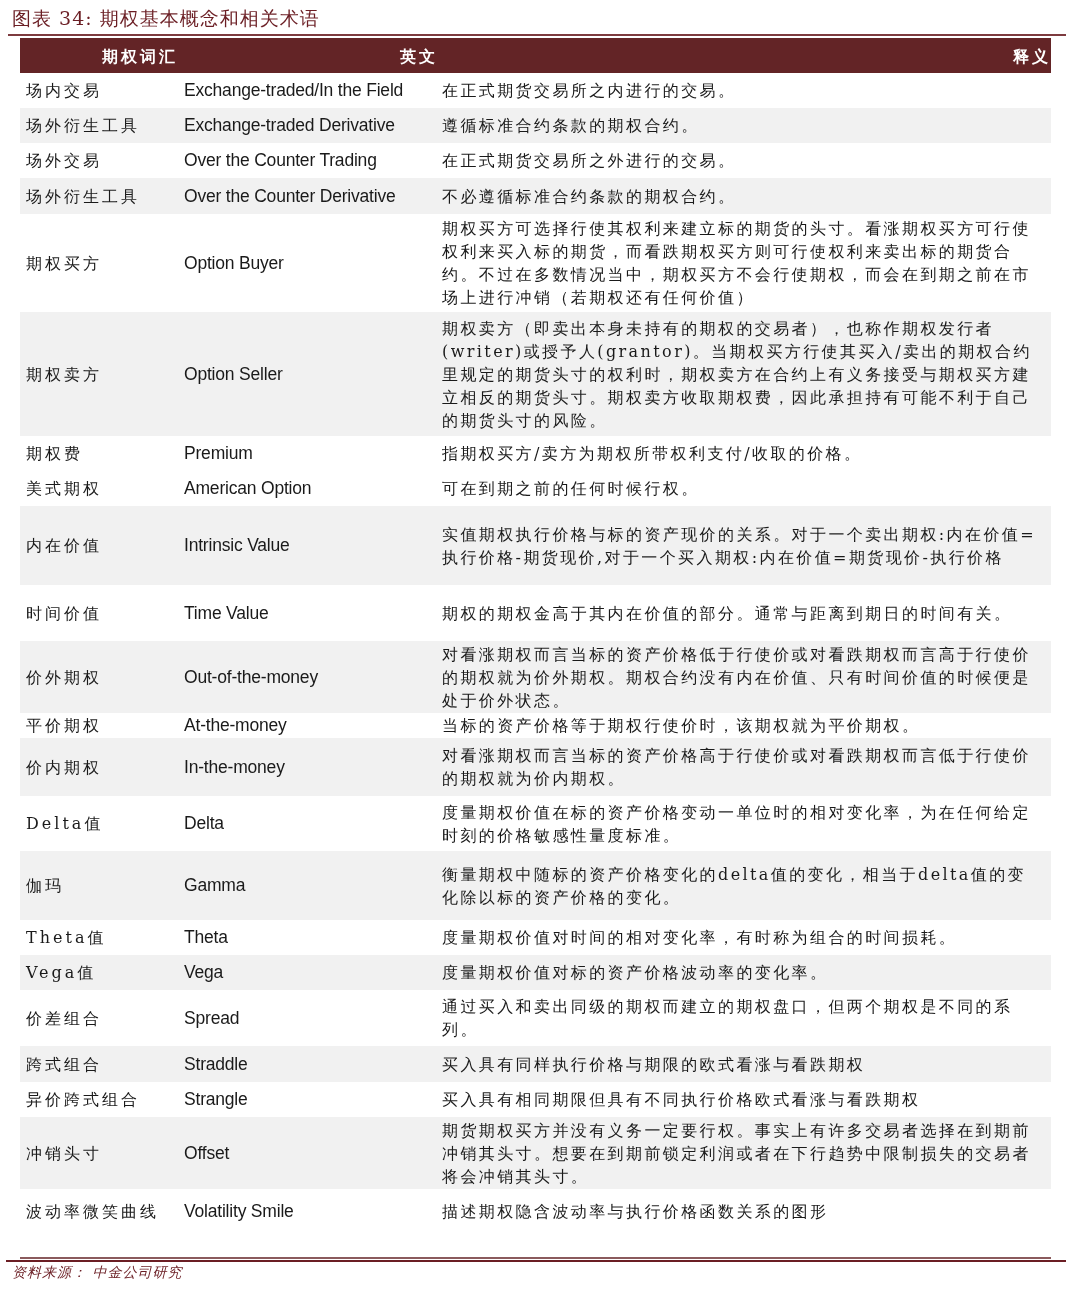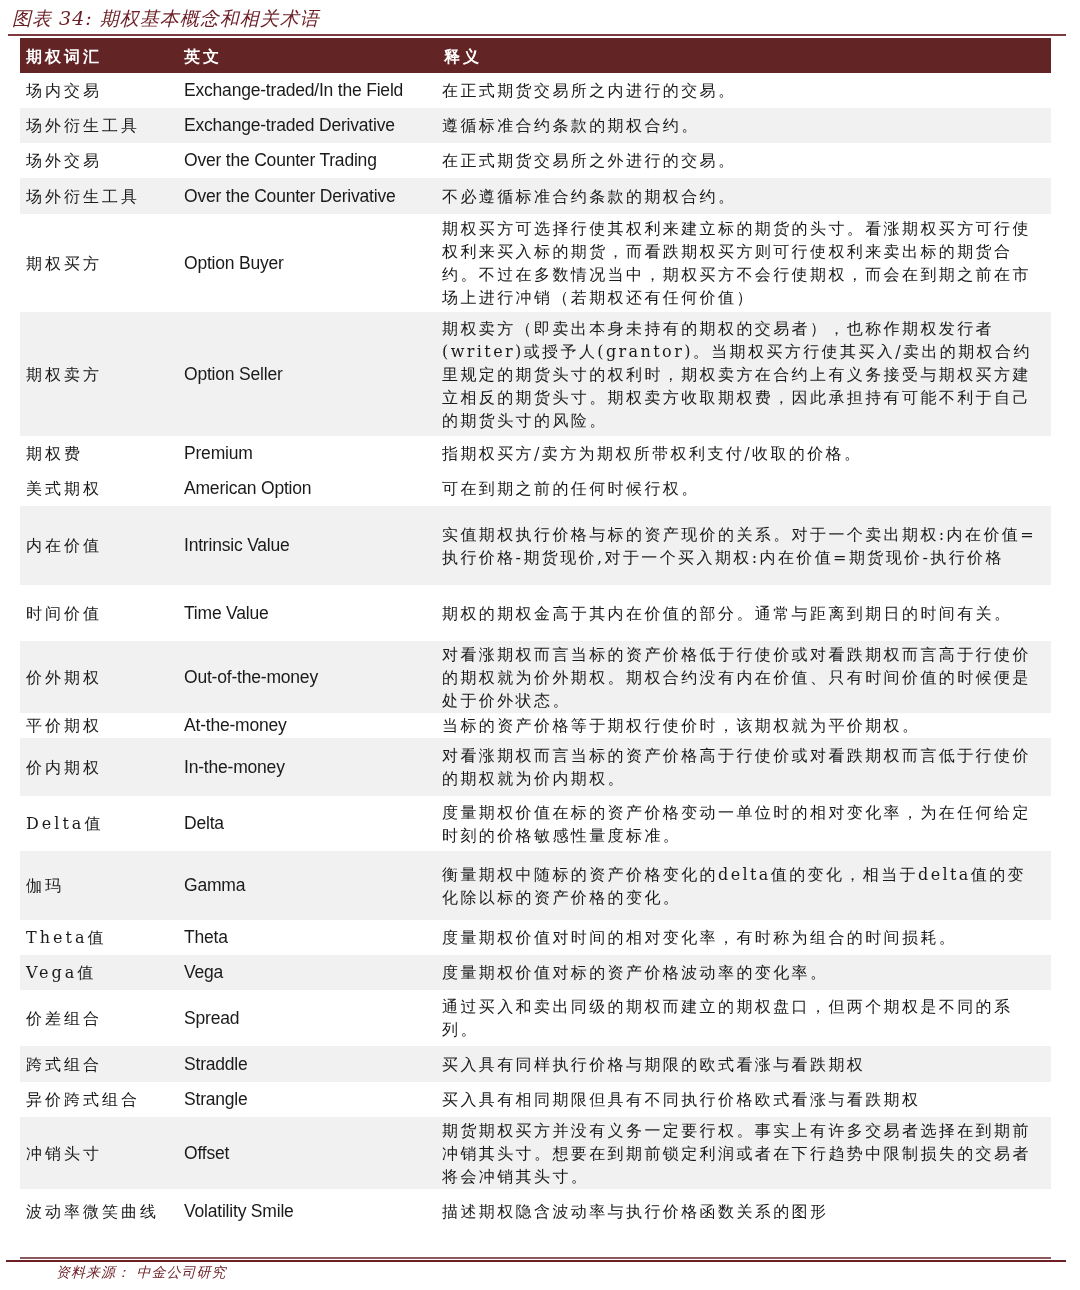--- a/index.html
+++ b/index.html
@@ -13,21 +13,20 @@
       position: relative;
       overflow: hidden;
       font-family: "DejaVu Serif", "Liberation Serif", serif;
       color: #1a1a1a;
     }
     .fig-title {
       position: absolute;
       left: 12px;
       top: 6px;
       font-family: "DejaVu Serif", "Liberation Serif", serif;
-      font-style: italic;
       font-size: 19px;
       color: #6b1e24;
       letter-spacing: 1px;
       white-space: nowrap;
     }
     .title-rule {
       position: absolute;
       left: 8px;
       top: 34px;
       width: 1058px;
@@ -47,21 +46,21 @@
     table.glossary col.c3 { width: 613px; }
     thead tr {
       background: #632426;
       height: 35px;
     }
     thead th {
       color: #ffffff;
       font-family: Liberation Sans, sans-serif;
       font-weight: bold;
       font-size: 16px;
-      text-align: left;
+      text-align: right;
       padding: 4px 0 0 6px;
       letter-spacing: 3px;
       vertical-align: middle;
     }
     tbody td {
       font-size: 16px;
       vertical-align: middle;
       padding: 0 0 0 6px;
       line-height: 23px;
     }
@@ -105,21 +104,20 @@
     .source-note {
       position: absolute;
       left: 12px;
       top: 1264px;
       font-family: "DejaVu Serif", "Liberation Serif", serif;
       font-style: italic;
       font-size: 14px;
       color: #6b1e24;
       letter-spacing: 1px;
       white-space: nowrap;
-      margin-left: 44px;
     }
   </style>
 </head>
 <body>
 
 <div class="fig-title">图表 34: 期权基本概念和相关术语</div>
 <div class="title-rule"></div>
 
 <table class="glossary">
   <colgroup>

